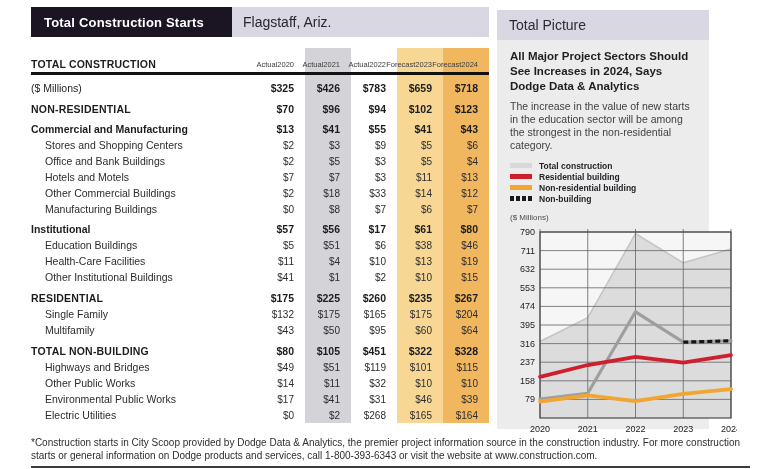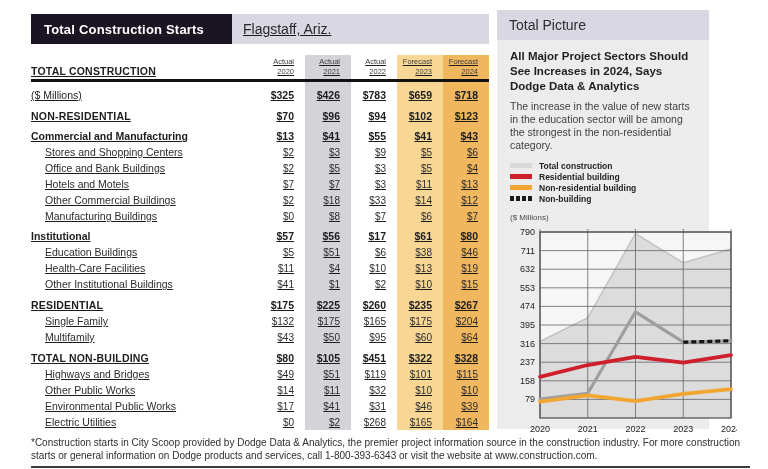--- a/index.html
+++ b/index.html
@@ -1,36 +1,36 @@
 <!DOCTYPE html>
 <html><head>
 <meta charset="utf-8">
 <style>
   * { margin:0; padding:0; box-sizing:border-box; }
   html,body { width:768px; height:469px; background:#fff;
     font-family:"Liberation Sans","DejaVu Sans",sans-serif; color:#1d1d1f; overflow:hidden; }
 
   
-  .left-col { position:absolute; left:31px; top:14px; width:458px;text-decoration:underline; }
+  .left-col { position:absolute; left:31px; top:7px; width:458px; }
   .hdr { display:flex; height:30px; }
   .hdr-title { width:201px; background:#1b1423; color:#fff; font-weight:bold; font-size:13px;
     display:flex; align-items:center; padding-left:13px; letter-spacing:.2px; }
   .hdr-loc { flex:1; background:#d9d8e2; font-size:14px; color:#26262b;
     display:flex; align-items:center; padding-left:11px; }
 
   .tbl { margin-top:11px; width:458px; }
   .t-row { display:flex; align-items:stretch; }
   .t-label { flex:1; display:flex; align-items:flex-end; font-size:10.5px; padding-bottom:2px; }
   .t-cell { width:46px; text-align:right; padding-right:11px; font-size:10px;
     display:flex; align-items:flex-end; justify-content:flex-end; padding-bottom:2px; }
   .c1 { background:#d4d3d7; } .c3 { background:#f8d795; } .c4 { background:#f0b75f; }
 
   .t-headrow { border-bottom:3px solid #111; height:27px; }
   .t-headrow .t-label { font-weight:bold; font-size:10.5px; letter-spacing:.2px; }
-  .t-head { flex-direction:column; font-size:7.5px; color:#3c3c40; line-height:1.25;
+  .t-head { flex-direction:row; font-size:7.5px; color:#3c3c40; line-height:1.25;
     justify-content:flex-end; align-items:flex-end; padding-bottom:3px; }
 
   .r-plain   { height:21px; } .r-plain .t-cell { font-weight:bold; font-size:10.5px; }
   .r-section { height:21px; } .r-section .t-label { font-weight:bold; letter-spacing:.2px; }
                               .r-section .t-cell { font-weight:bold; font-size:10.5px; }
   .r-group   { height:20px; } .r-group .t-label { font-weight:bold; }
                               .r-group .t-cell { font-weight:bold; font-size:10.5px; }
   .r-sub     { height:16px; } .r-sub .t-label { padding-left:14px; color:#2c2c30; }
                               .r-sub .t-cell { color:#2c2c30; }
 

